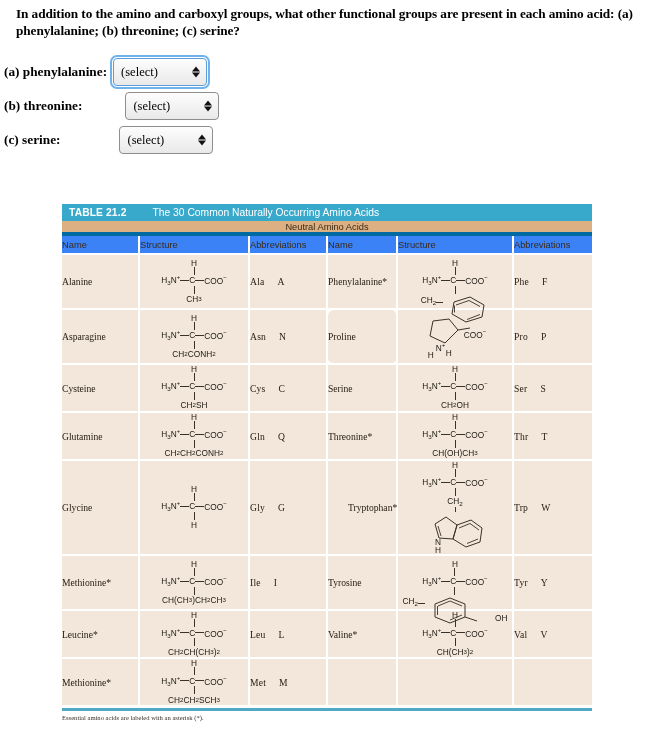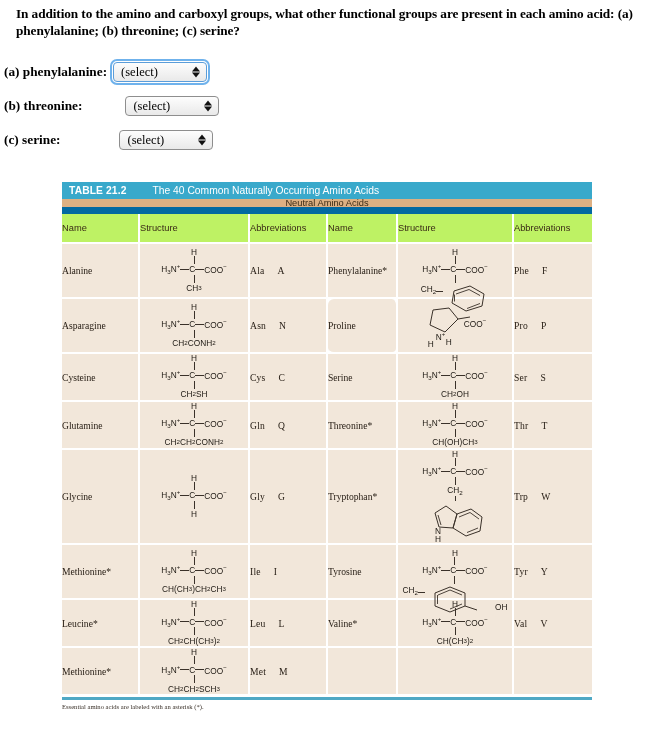--- a/index.html
+++ b/index.html
@@ -31,21 +31,21 @@
   }
   .answer-label {
     font-family: "Liberation Serif", serif;
     font-weight: bold;
     font-size: 13.3px;
     white-space: nowrap;
   }
   .select-wrap { position: relative; display: inline-block; }
   .select-box {
     display: flex; align-items: center;
-    height: 20px;
+    height: 28px;
     background: linear-gradient(to bottom,#fdfdfd 0%,#f2f2f2 55%,#e9e9e9 100%);
     border: 1px solid #8e8e8e;
     border-radius: 4px;
     padding: 0 20px 0 7px;
     font-family: "Liberation Serif", serif;
     font-size: 12.5px;
     color: #000;
     position: relative;
     min-width: 94px;
   }
@@ -59,61 +59,61 @@
     transform: translateY(-50%);
     display: flex; flex-direction: column; gap: 1px;
     line-height: 0;
   }
   .spin i { display:block; width:0; height:0; border-left:4px solid transparent;
             border-right:4px solid transparent; }
   .spin i.up   { border-bottom: 5px solid #111; }
   .spin i.down { border-top: 5px solid #111; }
 
   
-  #table-wrap { position: absolute; left: 62px; top: 182px; width: 530px; }
+  #table-wrap { position: absolute; left: 62px; top: 204px; width: 530px; }
 
   .tbl-title {
     background: #39A9CB;
     color: #ffffff;
     font-family: "Liberation Sans", sans-serif;
     font-size: 10.3px;
     height: 17px;
     display: flex; align-items: center;
     padding-left: 7px;
   }
   .tbl-title .num { font-weight: 600; letter-spacing: .1px; }
   .tbl-title .nm  { margin-left: 26px; }
 
   .band {
     background: #DDB083;
     color: #3a2a16;
     font-family: "Liberation Sans", sans-serif;
     font-size: 9.3px;
     height: 15px;
     display:flex; align-items:center; justify-content:center;
-    border-bottom: 7px solid #0369a1;
+    border-bottom: 4px solid #0369a1;
   }
 
   table.aa { border-collapse: separate; border-spacing: 0; width: 530px; table-layout: fixed; }
   table.aa td, table.aa th {
     border-right: 2px solid #ffffff;
     border-bottom: 2px solid #ffffff;
     vertical-align: middle;
     padding: 0;
   }
   table.aa tr td:last-child, table.aa tr th:last-child { border-right: none; }
 
   th.hd {
-    background: #bef264;
+    background: #3b82f6;
     color: #3a2a16;
     font-family: "Liberation Sans", sans-serif;
     font-size: 9.3px;
     font-weight: normal;
     text-align: left;
-    height: 30px;
+    height: 19px;
     padding-left: 6px;
   }
 
   td.cell {
     background: #F2E7DA;
     font-family: "Liberation Serif", serif;
     font-size: 9.6px;
     color: #2a2118;
   }
   td.name { padding-left: 8px; }
@@ -199,21 +199,21 @@
       </span>
     </span>
   </div>
 
 </div>
 
 <div id="table-wrap">
 
   <div class="tbl-title">
     <span class="num">TABLE 21.2</span>
-    <span class="nm">The 40 Common Naturally Occurring Amino Acids</span>
+    <span class="nm">The 30 Common Naturally Occurring Amino Acids</span>
   </div>
 
   <div class="band">Neutral Amino Acids</div>
 
   <table class="aa">
     <colgroup>
       <col style="width:78px">
         <col style="width:110px">
         <col style="width:78px">
       <col style="width:70px">
@@ -327,21 +327,21 @@
         <tr>
           <td class="cell name" style="height: 84px;">Glycine</td>
           <td class="cell struct"><div class="struct-inner"><div class="row-h">H</div><div class="bondv"></div><div class="mainline">
                 <span>H<span class="sub">3</span>N<span class="plus">+</span></span>
                 <span class="bondh"></span>
                 <span>C</span>
                 <span class="bondh"></span>
                 <span>COO<span class="sup">−</span></span>
               </div><div class="bondv"></div><div class="tail">H</div></div></td>
           <td class="cell abbr">Gly<span class="sp"></span>G</td>
-          <td class="cell name" style="height: 84px;">Tryptophan*</td>
+          <td class="cell name" style="height: 84px; padding-left: 20px;">Tryptophan*</td>
           <td class="cell struct"><div class="struct-inner"><div class="row-h">H</div><div class="bondv"></div><div class="mainline">
                 <span>H<span class="sub">3</span>N<span class="plus">+</span></span>
                 <span class="bondh"></span>
                 <span>C</span>
                 <span class="bondh"></span>
                 <span>COO<span class="sup">−</span></span>
               </div><div class="bondv"></div><div style="display:flex;flex-direction:column;align-items:center;">
                 <span style="margin-top:1px;">CH<span class="sub">2</span></span>
                 <span class="bondv" style="height:5px;"></span>
                 <div style="position:relative;">

